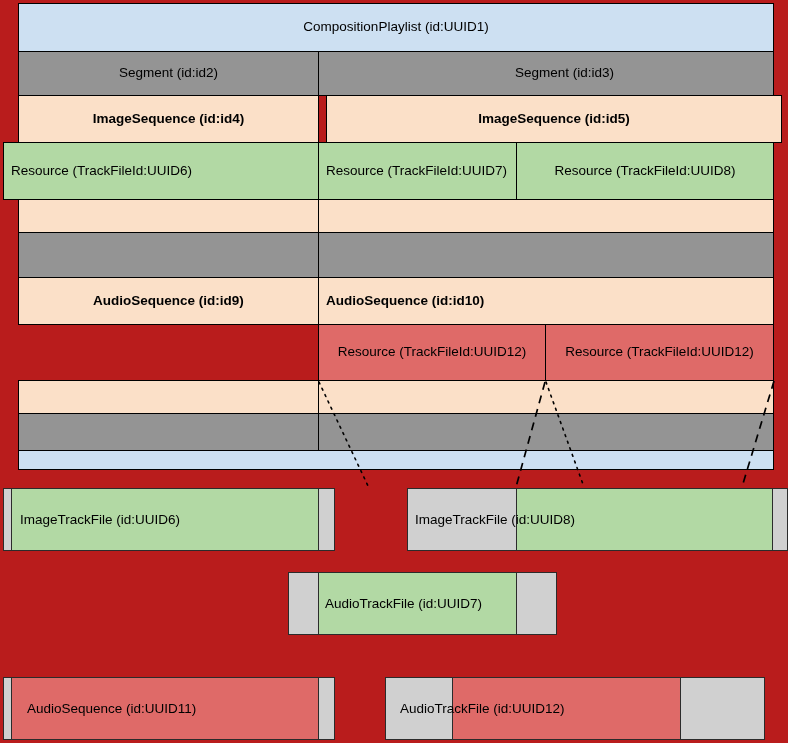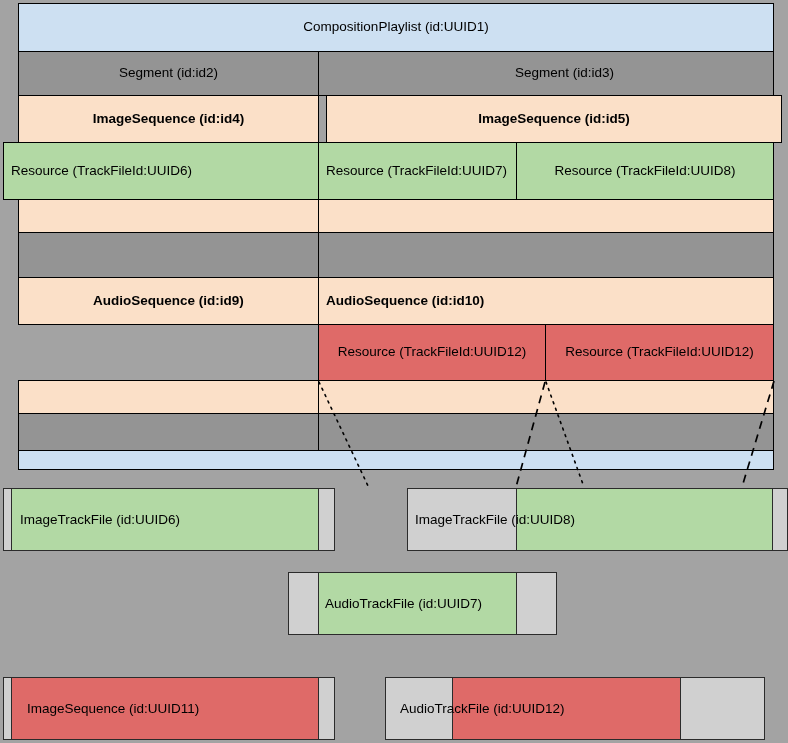--- a/index.html
+++ b/index.html
@@ -1,17 +1,17 @@
 <!DOCTYPE html>
 <html><head>
 <meta charset="utf-8">
 <style>
   html,body{margin:0;padding:0;background:#000;}
   body{font-family:"Liberation Sans", sans-serif;}
-  #stage{position:relative;width:788px;height:743px;background:#a3a3a3;overflow:hidden;}
+  #stage{position:relative;width:788px;height:743px;background:#b91c1c;overflow:hidden;}
 
   .cell{position:absolute;box-sizing:border-box;border:1px solid #000;
         display:flex;align-items:center;color:#000;font-size:13.5px;line-height:1.1;}
   .cell.ctr{justify-content:center;text-align:center;}
   .cell.lft{justify-content:flex-start;padding-left:7px;text-align:right;}
 
   .blue{background:#cde0f2;}
   .gray{background:#949494;}
   .peach{background:#fbe0c8;font-weight:bold;}
   .green{background:#b2d9a4;}
@@ -104,20 +104,20 @@
   <div class="tflabel" style="left:415px;top:488px;height:63px;">ImageTrackFile (id:UUID8)</div>
 
   <div class="tf lgray" style="left:288px;top:572px;width:31px;height:63px;"></div>
   <div class="tf green" style="left:318px;top:572px;width:199px;height:63px;"></div>
   <div class="tf lgray" style="left:516px;top:572px;width:41px;height:63px;"></div>
   <div class="tflabel" style="left:325px;top:572px;height:63px;">AudioTrackFile (id:UUID7)</div>
 
   <div class="tf lgray" style="left:3px;top:677px;width:9px;height:63px;"></div>
   <div class="tf red" style="left:11px;top:677px;width:308px;height:63px;"></div>
   <div class="tf lgray" style="left:318px;top:677px;width:17px;height:63px;"></div>
-  <div class="tflabel" style="left:27px;top:677px;height:63px;">ImageSequence (id:UUID11)</div>
+  <div class="tflabel" style="left:27px;top:677px;height:63px;">AudioSequence (id:UUID11)</div>
 
   <div class="tf lgray" style="left:385px;top:677px;width:68px;height:63px;"></div>
   <div class="tf red" style="left:452px;top:677px;width:229px;height:63px;"></div>
   <div class="tf lgray" style="left:680px;top:677px;width:85px;height:63px;"></div>
   <div class="tflabel" style="left:400px;top:677px;height:63px;">AudioTrackFile (id:UUID12)</div>
 
 </div>
 
 </body></html>

